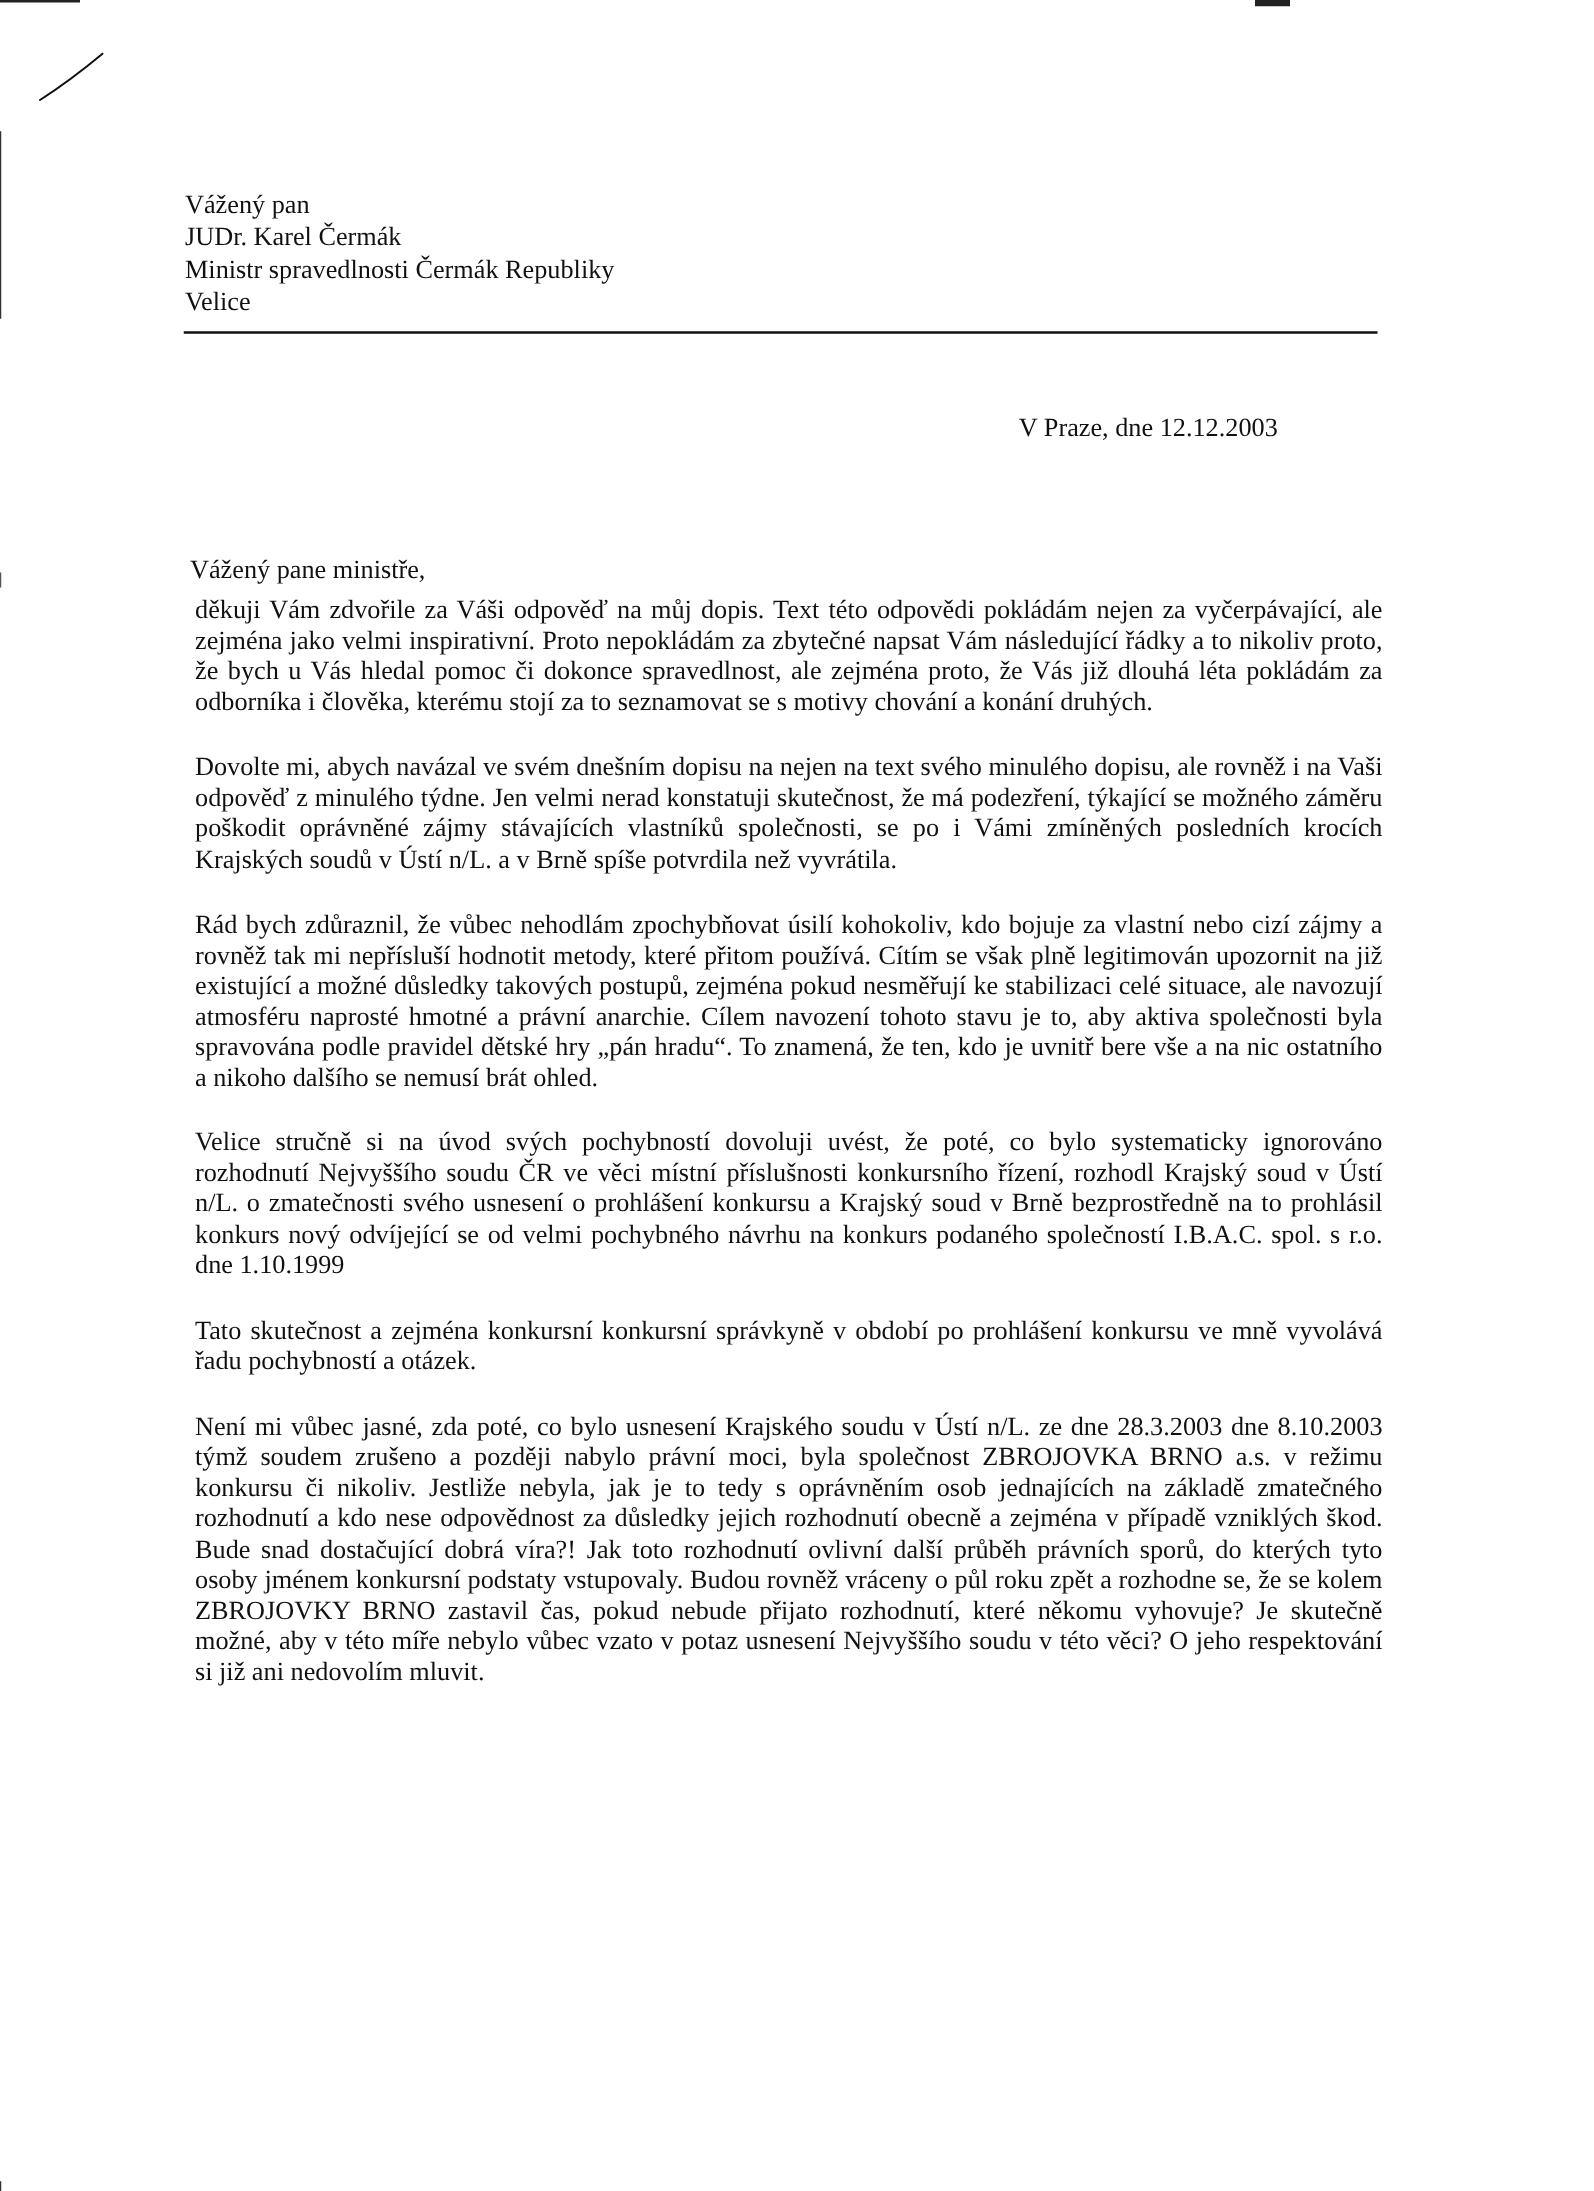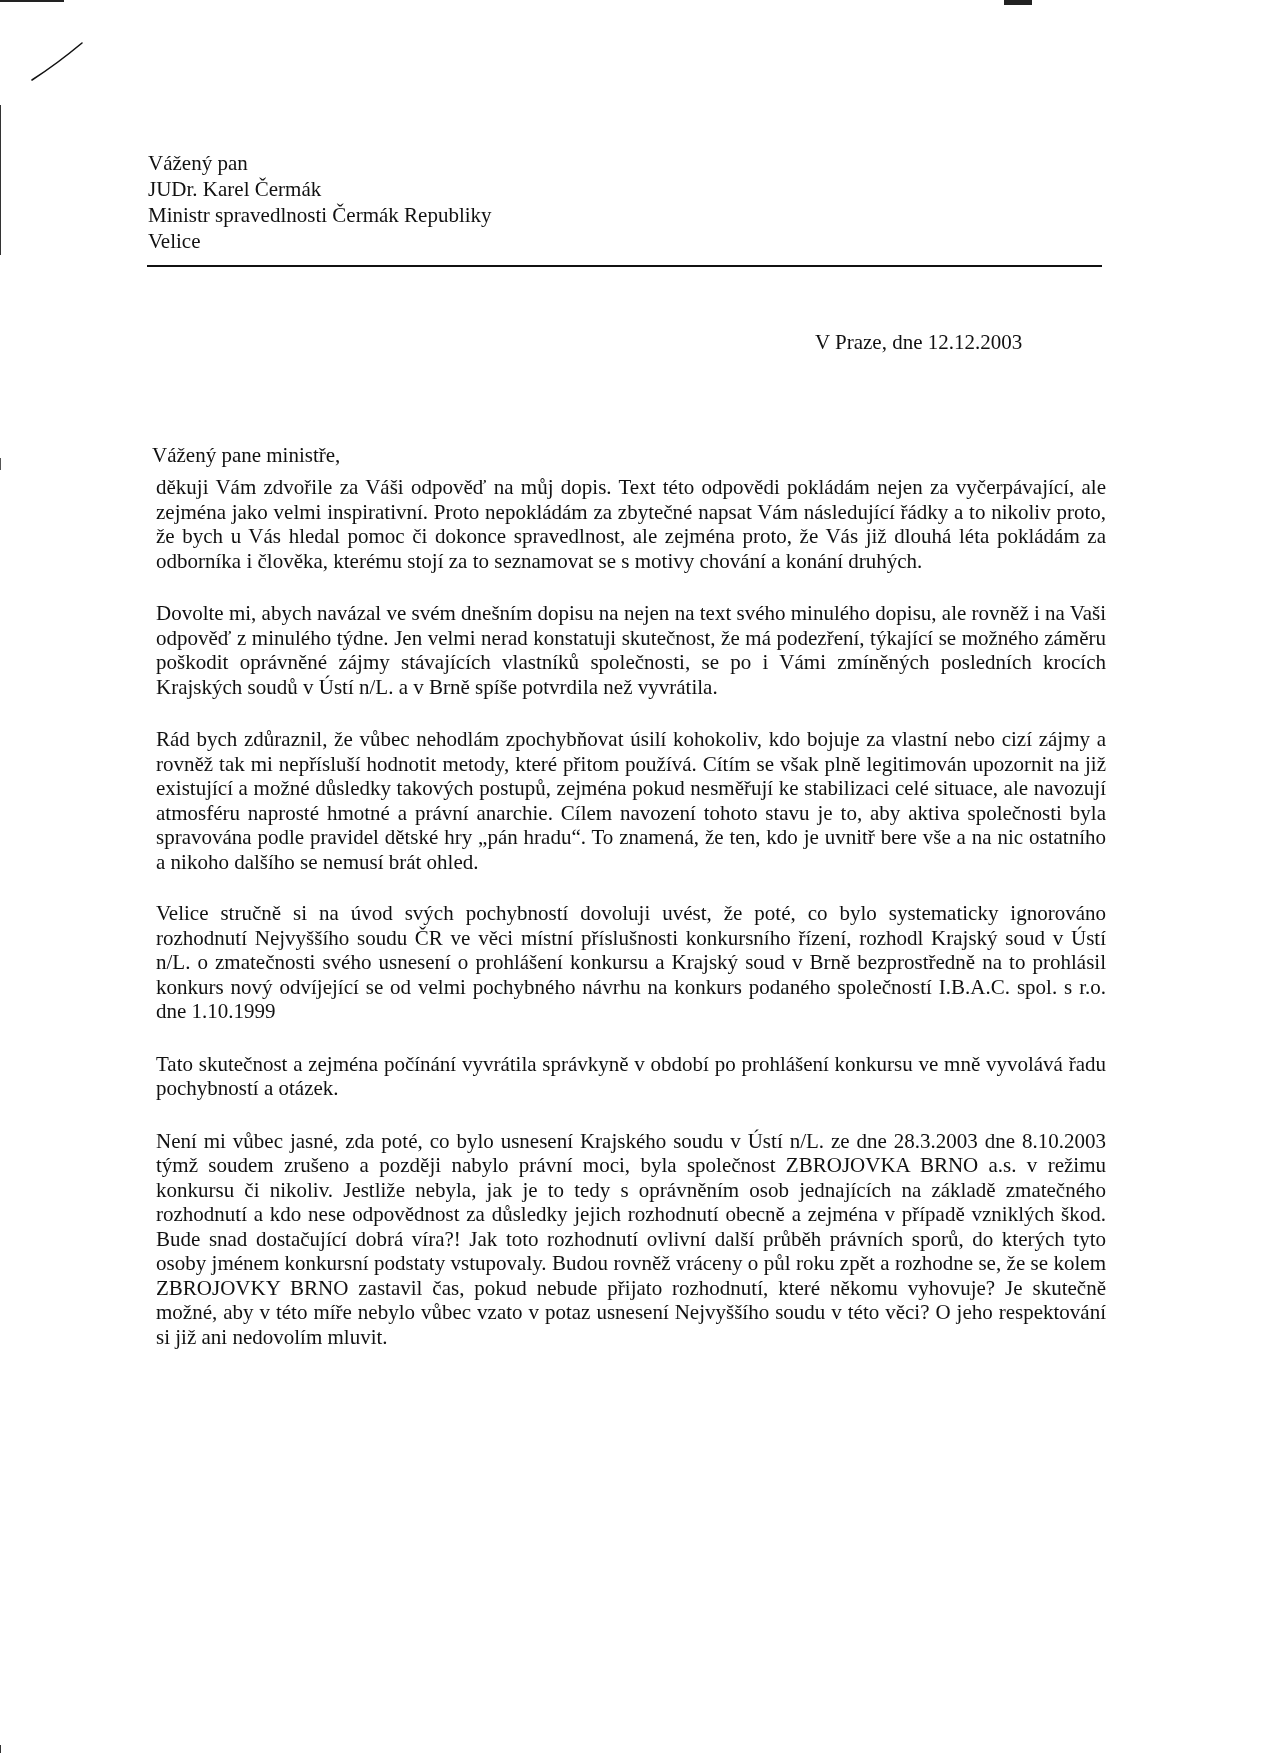--- a/index.html
+++ b/index.html
@@ -48,16 +48,16 @@
 
   <div class="date-line">V Praze, dne 12.12.2003</div>
 
   <div class="salutation">Vážený pane ministře,</div>
 
   <div class="body">
     <p class="para p1">děkuji Vám zdvořile za Váši odpověď na můj dopis. Text této odpovědi pokládám nejen za vyčerpávající, ale zejména jako velmi inspirativní. Proto nepokládám za zbytečné napsat Vám následující řádky a to nikoliv proto, že bych u Vás hledal pomoc či dokonce spravedlnost, ale zejména proto, že Vás již dlouhá léta pokládám za odborníka i člověka, kterému stojí za to seznamovat se s motivy chování a konání druhých.</p>
     <p class="para p2">Dovolte mi, abych navázal ve svém dnešním dopisu na nejen na text svého minulého dopisu, ale rovněž i na Vaši odpověď z minulého týdne. Jen velmi nerad konstatuji skutečnost, že má podezření, týkající se možného záměru poškodit oprávněné zájmy stávajících vlastníků společnosti, se po i Vámi zmíněných posledních krocích Krajských soudů v Ústí n/L. a v Brně spíše potvrdila než vyvrátila.</p>
     <p class="para p3">Rád bych zdůraznil, že vůbec nehodlám zpochybňovat úsilí kohokoliv, kdo bojuje za vlastní nebo cizí zájmy a rovněž tak mi nepřísluší hodnotit metody, které přitom používá. Cítím se však plně legitimován upozornit na již existující a možné důsledky takových postupů, zejména pokud nesměřují ke stabilizaci celé situace, ale navozují atmosféru naprosté hmotné a právní anarchie. Cílem navození tohoto stavu je to, aby aktiva společnosti byla spravována podle pravidel dětské hry „pán hradu“. To znamená, že ten, kdo je uvnitř bere vše a na nic ostatního a nikoho dalšího se nemusí brát ohled.</p>
     <p class="para p4">Velice stručně si na úvod svých pochybností dovoluji uvést, že poté, co bylo systematicky ignorováno rozhodnutí Nejvyššího soudu ČR ve věci místní příslušnosti konkursního řízení, rozhodl Krajský soud v Ústí n/L. o zmatečnosti svého usnesení o prohlášení konkursu a Krajský soud v Brně bezprostředně na to prohlásil konkurs nový odvíjející se od velmi pochybného návrhu na konkurs podaného společností I.B.A.C. spol. s r.o. dne 1.10.1999</p>
-    <p class="para p5">Tato skutečnost a zejména počínání vyvrátila správkyně v období po prohlášení konkursu ve mně vyvolává řadu pochybností a otázek.</p>
+    <p class="para p5">Tato skutečnost a zejména konkursní konkursní správkyně v období po prohlášení konkursu ve mně vyvolává řadu pochybností a otázek.</p>
     <p class="para p6">Není mi vůbec jasné, zda poté, co bylo usnesení Krajského soudu v Ústí n/L. ze dne 28.3.2003 dne 8.10.2003 týmž soudem zrušeno a později nabylo právní moci, byla společnost ZBROJOVKA BRNO a.s. v režimu konkursu či nikoliv. Jestliže nebyla, jak je to tedy s oprávněním osob jednajících na základě zmatečného rozhodnutí a kdo nese odpovědnost za důsledky jejich rozhodnutí obecně a zejména v případě vzniklých škod. Bude snad dostačující dobrá víra?! Jak toto rozhodnutí ovlivní další průběh právních sporů, do kterých tyto osoby jménem konkursní podstaty vstupovaly. Budou rovněž vráceny o půl roku zpět a rozhodne se, že se kolem ZBROJOVKY BRNO zastavil čas, pokud nebude přijato rozhodnutí, které někomu vyhovuje? Je skutečně možné, aby v této míře nebylo vůbec vzato v potaz usnesení Nejvyššího soudu v této věci? O jeho respektování si již ani nedovolím mluvit.</p>
   </div>
 </div>
 
 </body></html>

